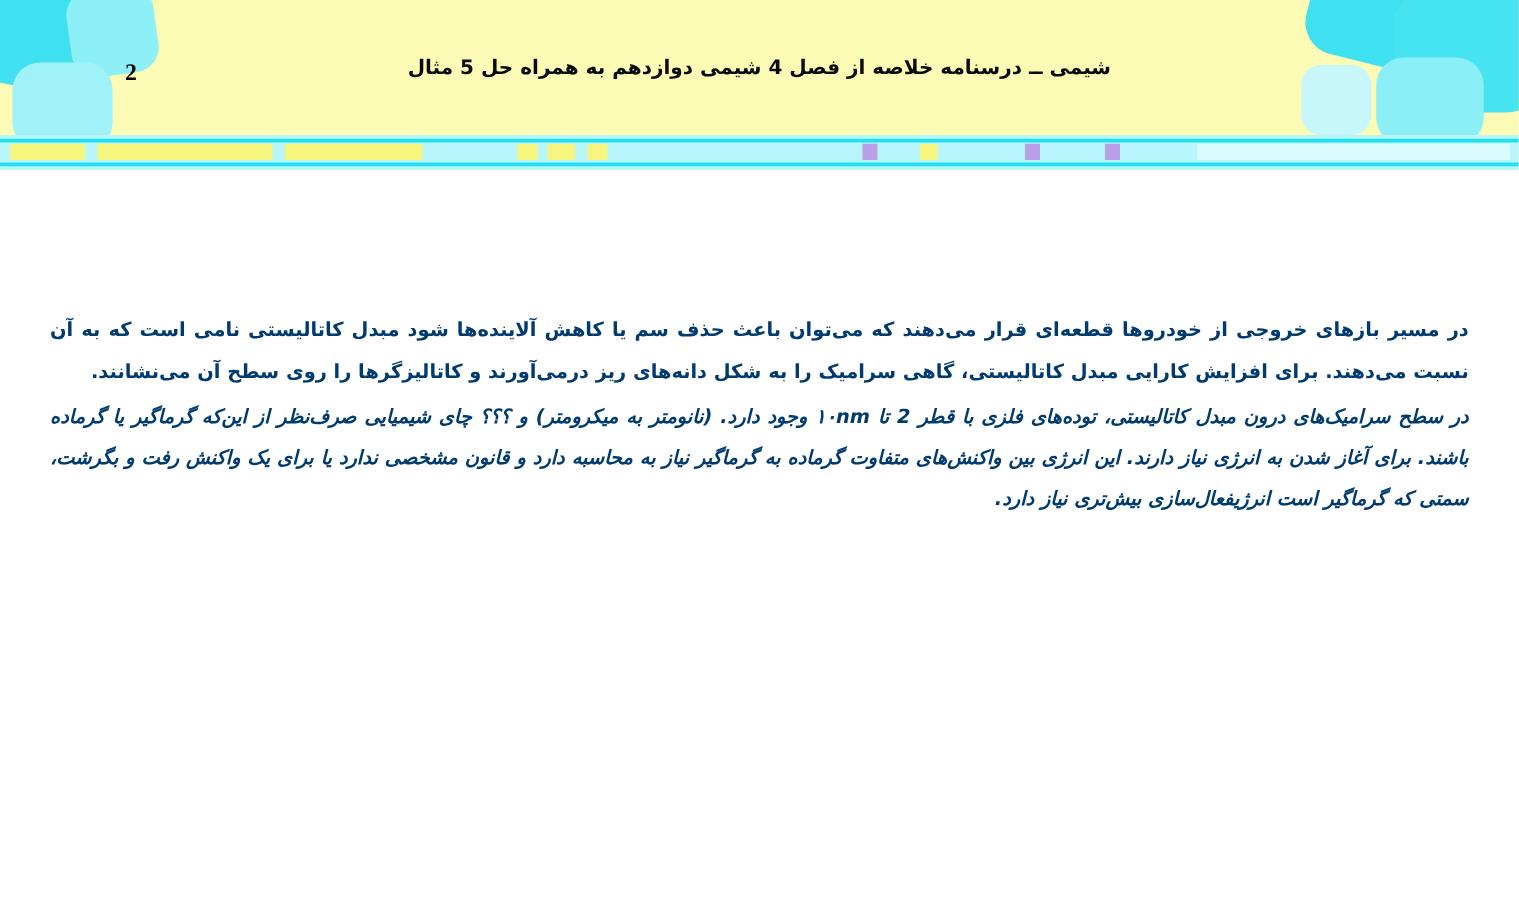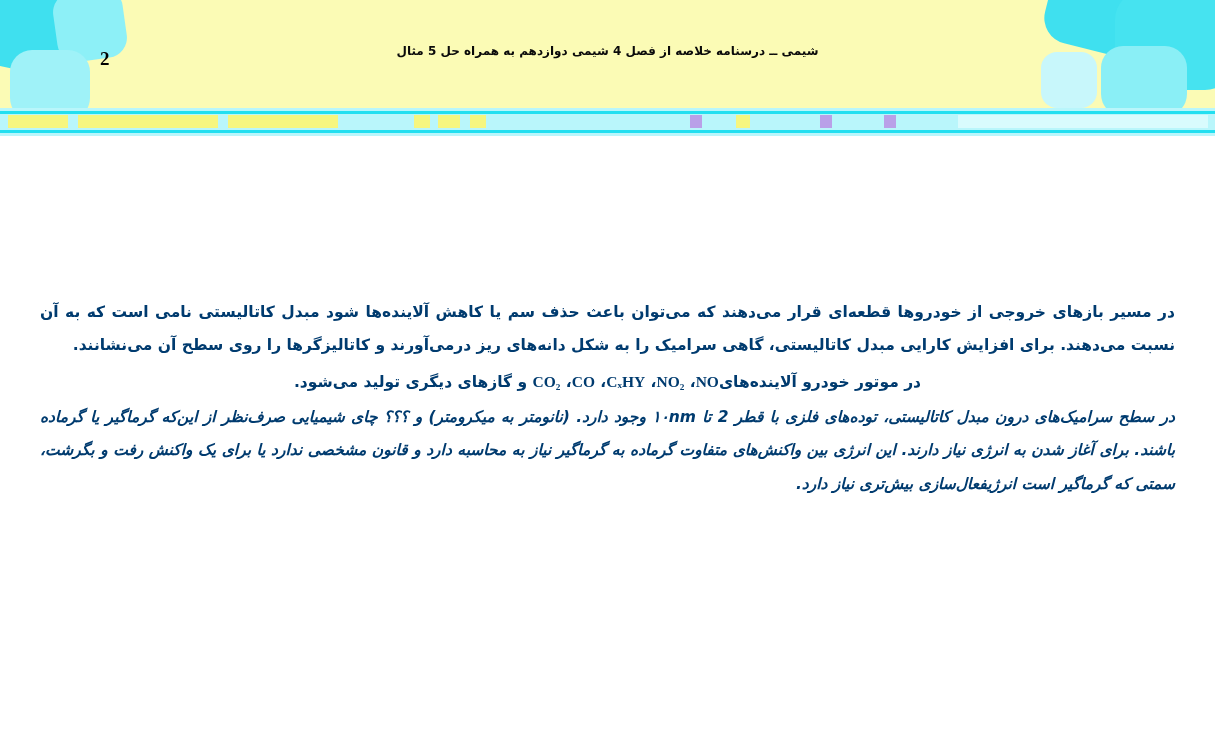--- a/index.html
+++ b/index.html
@@ -39,21 +39,21 @@
   .deco-7 { right: 118px; top: 52px; width: 56px; height: 56px; border-radius: 16px; background:#c8f7fb;}
 
   .header-title {
     position: absolute;
     top: 44px;
     left: 0;
     width: 1215px;
     text-align: center;
     direction: rtl;
     font-family: "DejaVu Sans", sans-serif;
-    font-size: 12px;
+    font-size: 16px;
     font-weight: bold;
     color: #0a0a0a;
   }
   .page-number {
     position: absolute;
     top: 48px;
     left: 100px;
     font-family: "Liberation Serif", serif;
     font-size: 19px;
     font-weight: bold;
@@ -92,21 +92,20 @@
     left: 40px;
     width: 1135px;
     direction: rtl;
     text-align: justify;
     text-align-last: center;
     font-family: "DejaVu Sans", sans-serif;
     font-size: 15.5px;
     font-weight: bold;
     color: #003b6f;
     line-height: 2.15;
-    margin-top: 48px;
   }
   .para { margin: 0 0 2px 0; }
   .para.p1 { text-align: justify; text-align-last: right; }
   .para.p2 { text-align: right; }
   .para.p3 { text-align: justify; text-align-last: right; font-style: italic; }
   .ltr {
     direction: ltr;
     unicode-bidi: embed;
     display: inline-block;
     font-family: "Liberation Serif", serif;
@@ -144,24 +143,16 @@
       <div class="bar" style="left: 820px; width: 12px; background: rgb(185, 160, 232);"></div>
       <div class="bar" style="left: 884px; width: 12px; background: rgb(185, 160, 232);"></div>
       <div class="bar" style="left: 958px; width: 250px; background: rgb(217, 251, 253);"></div>
     </div>
 </div>
 
 <div class="content">
 
   <p class="para p1">در مسیر بازهای خروجی از خودروها قطعه‌ای قرار می‌دهند که می‌توان باعث حذف سم یا کاهش آلاینده‌ها شود مبدل کاتالیستی نامی است که به آن نسبت می‌دهند. برای افزایش کارایی مبدل کاتالیستی، گاهی سرامیک را به شکل دانه‌های ریز درمی‌آورند و کاتالیزگرها را روی سطح آن می‌نشانند.</p>
 
-  <p class="para p2">
-    <span>در موتور خودرو آلاینده‌های</span><span class="ltr">NO</span>،
-    <span class="ltr">NO₂</span>،
-    <span class="ltr">CₓHY</span>،
-    <span class="ltr">CO</span>،
-    <span class="ltr">CO₂</span>
-    <span>و گازهای دیگری تولید می‌شود.</span>
-  </p>
 
   <p class="para p3">در سطح سرامیک‌های درون مبدل کاتالیستی، توده‌های فلزی با قطر 2 تا ۱۰nm وجود دارد. (نانومتر به میکرومتر) و ؟؟؟ چای شیمیایی صرف‌نظر از این‌که گرماگیر یا گرماده باشند. برای آغاز شدن به انرژی نیاز دارند. این انرژی بین واکنش‌های متفاوت گرماده به گرماگیر نیاز به محاسبه دارد و قانون مشخصی ندارد یا برای یک واکنش رفت و بگرشت، سمتی که گرماگیر است انرژیفعال‌سازی بیش‌تری نیاز دارد.</p>
 
 </div>
 
 </body></html>

